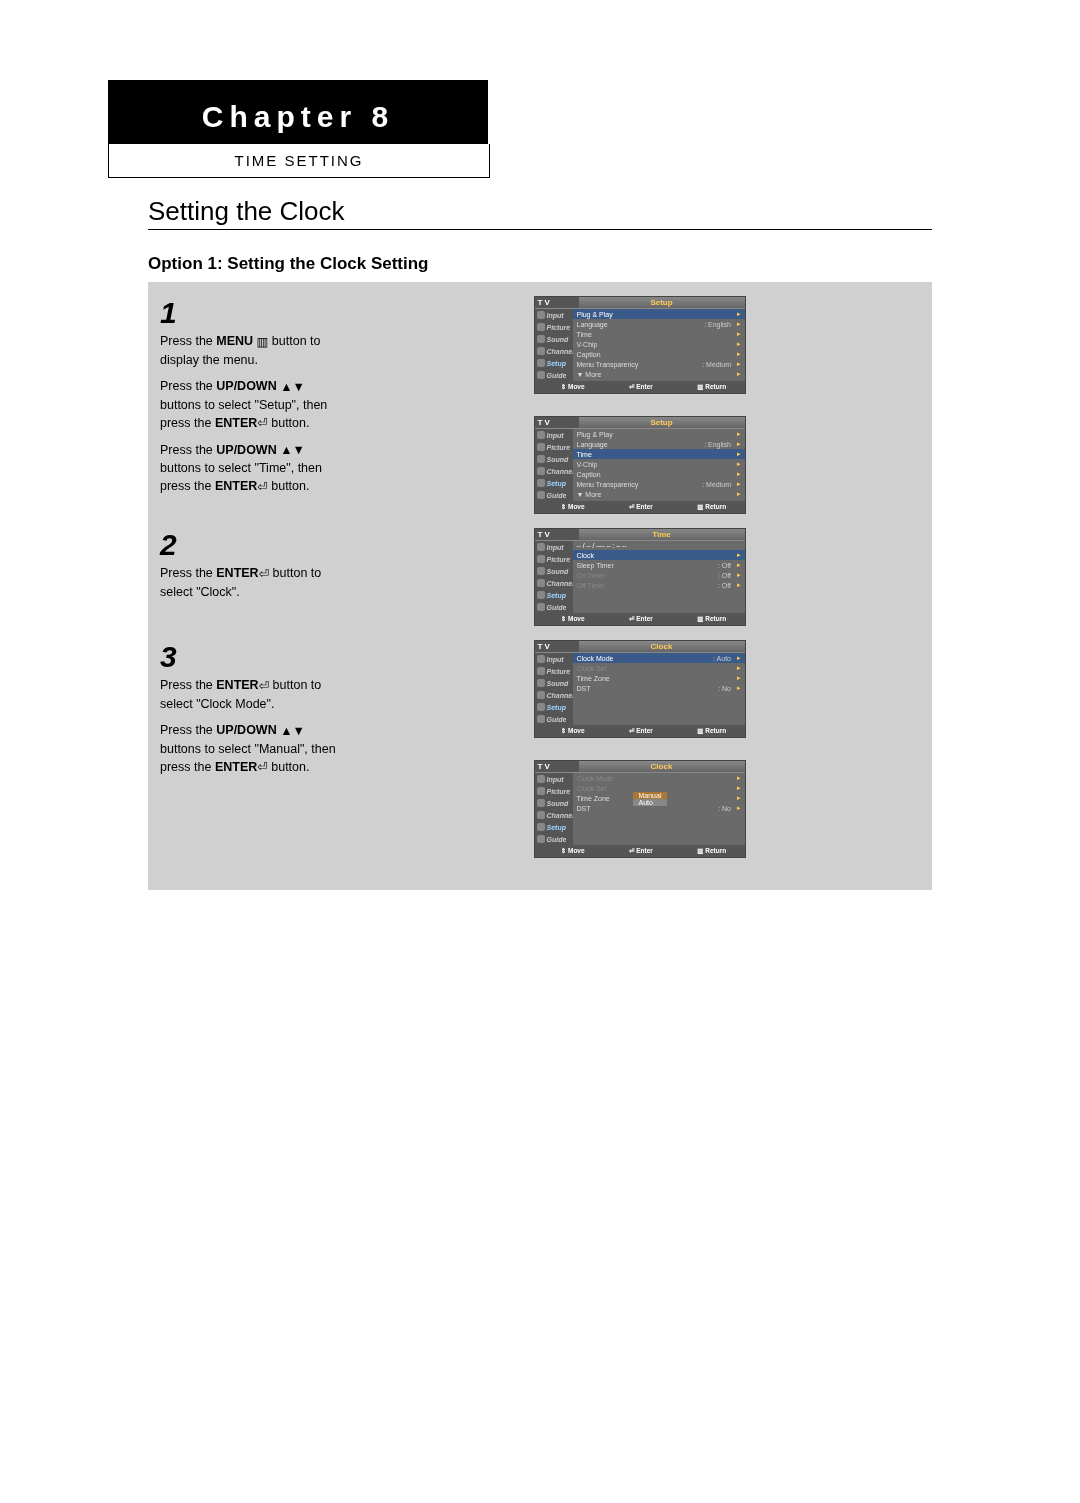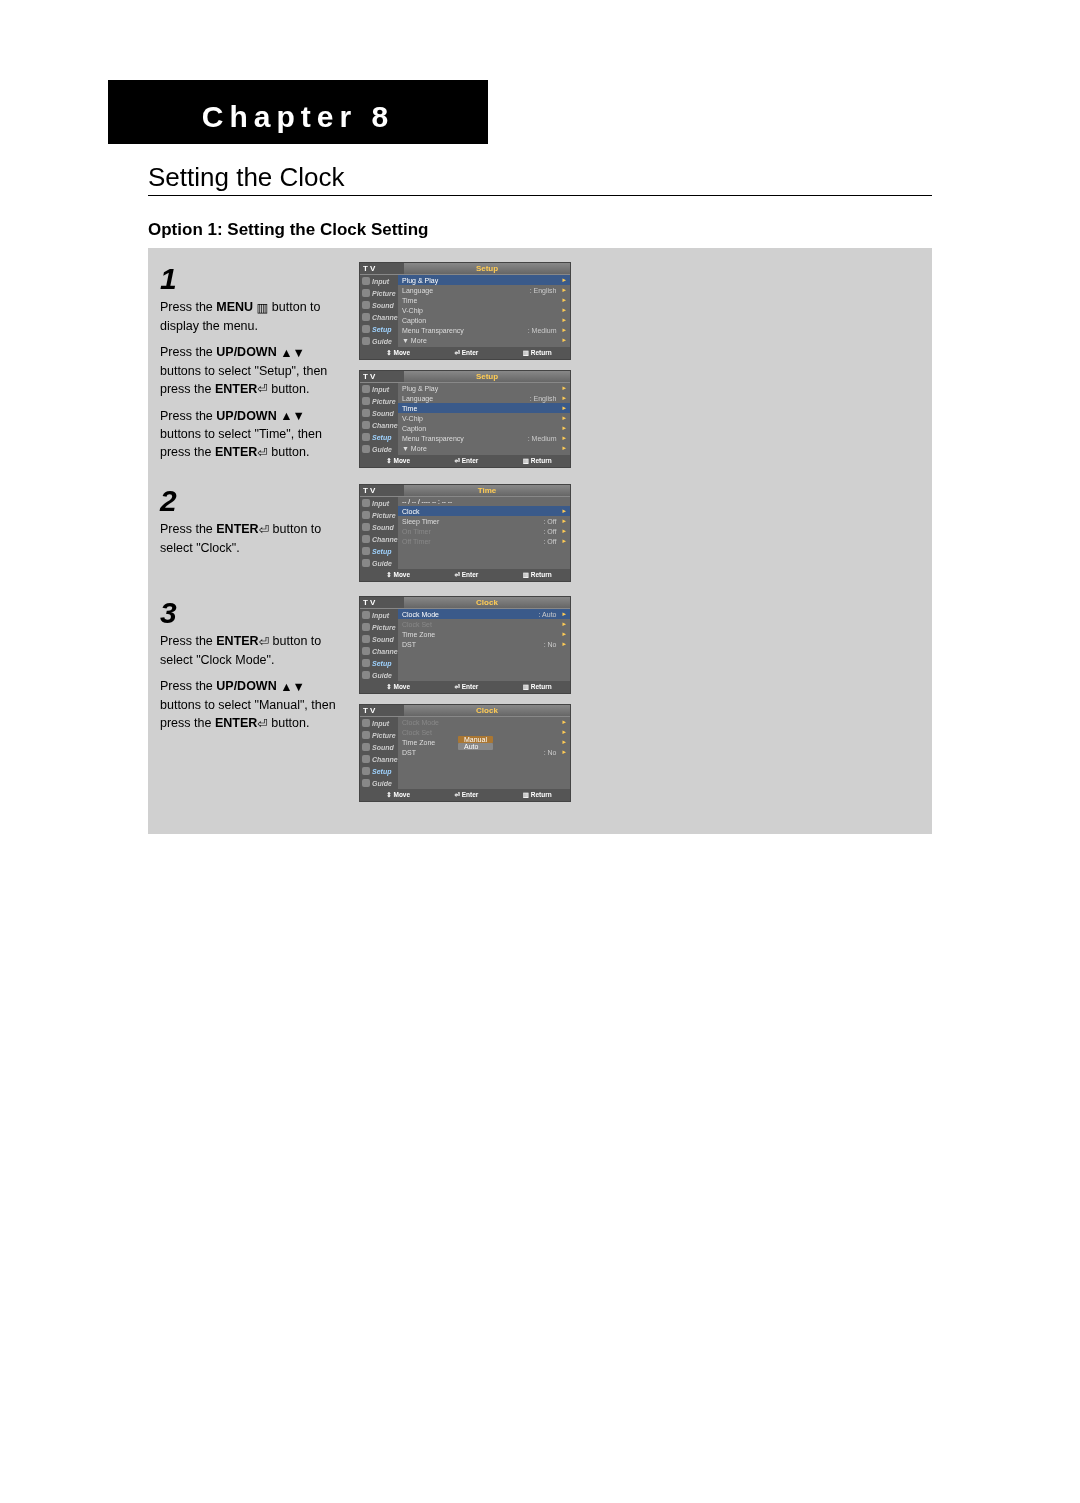--- a/index.html
+++ b/index.html
@@ -93,21 +93,22 @@
   .step-text p {
     margin: 0 0 8px 0;
   }
   .bold {
     font-weight: bold;
   }
   .step-right {
     flex: 1;
     display: flex;
     flex-direction: column;
-    gap: 10px;
+    gap: 22px;
+    align-items: center;
   }
   
   .tv {
     width: 210px;
     border: 1px solid #444;
     background: #666;
     font-size: 7.5px;
     color: #ddd;
   }
   .tv-header {
@@ -228,20 +229,23 @@
     vertical-align: middle;
   }
 </style>
 </head>
 <body>
 
 <div class="page">
 
   <div class="chapter-box">
     <div class="chapter-title">Chapter 8</div>
+  </div>
+  <div class="subtitle-wrap">
+    <div class="subtitle">TIME SETTING</div>
   </div>
 
   <div class="heading">Setting the Clock</div>
   <hr class="thin">
 
 
   <div class="option">Option 1: Setting the Clock Setting</div>
 
   <div class="steps-area">
 

